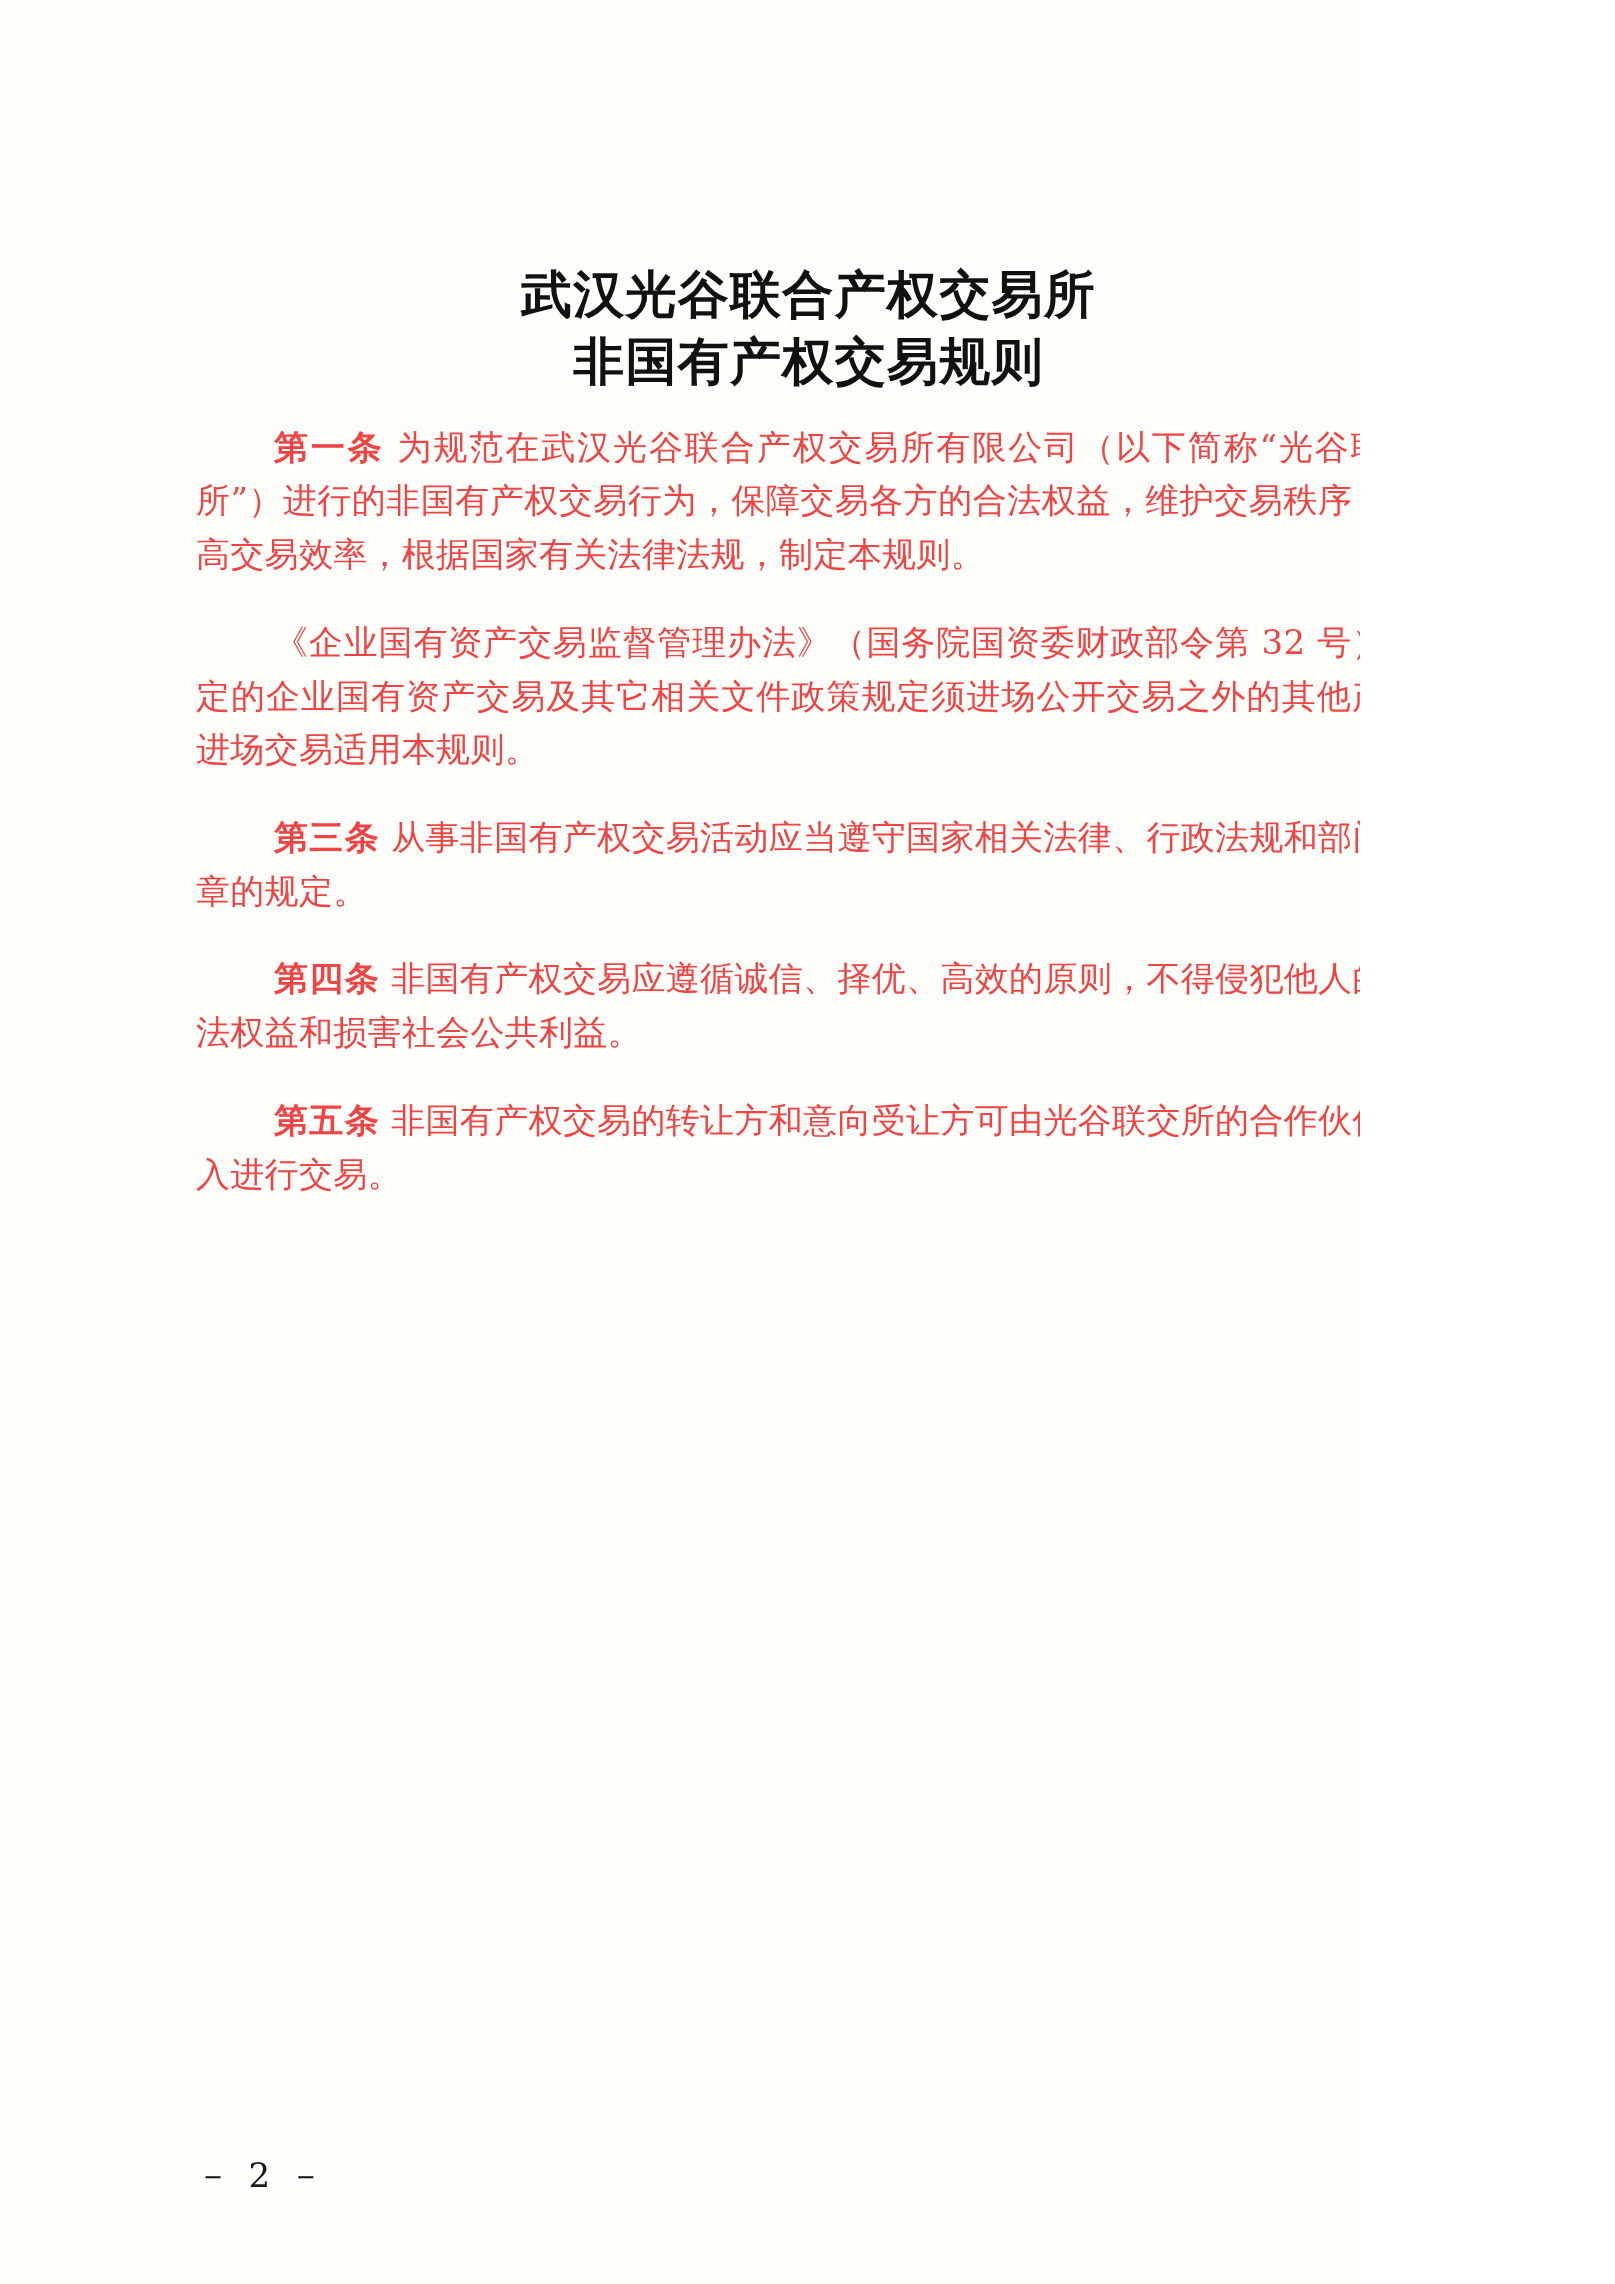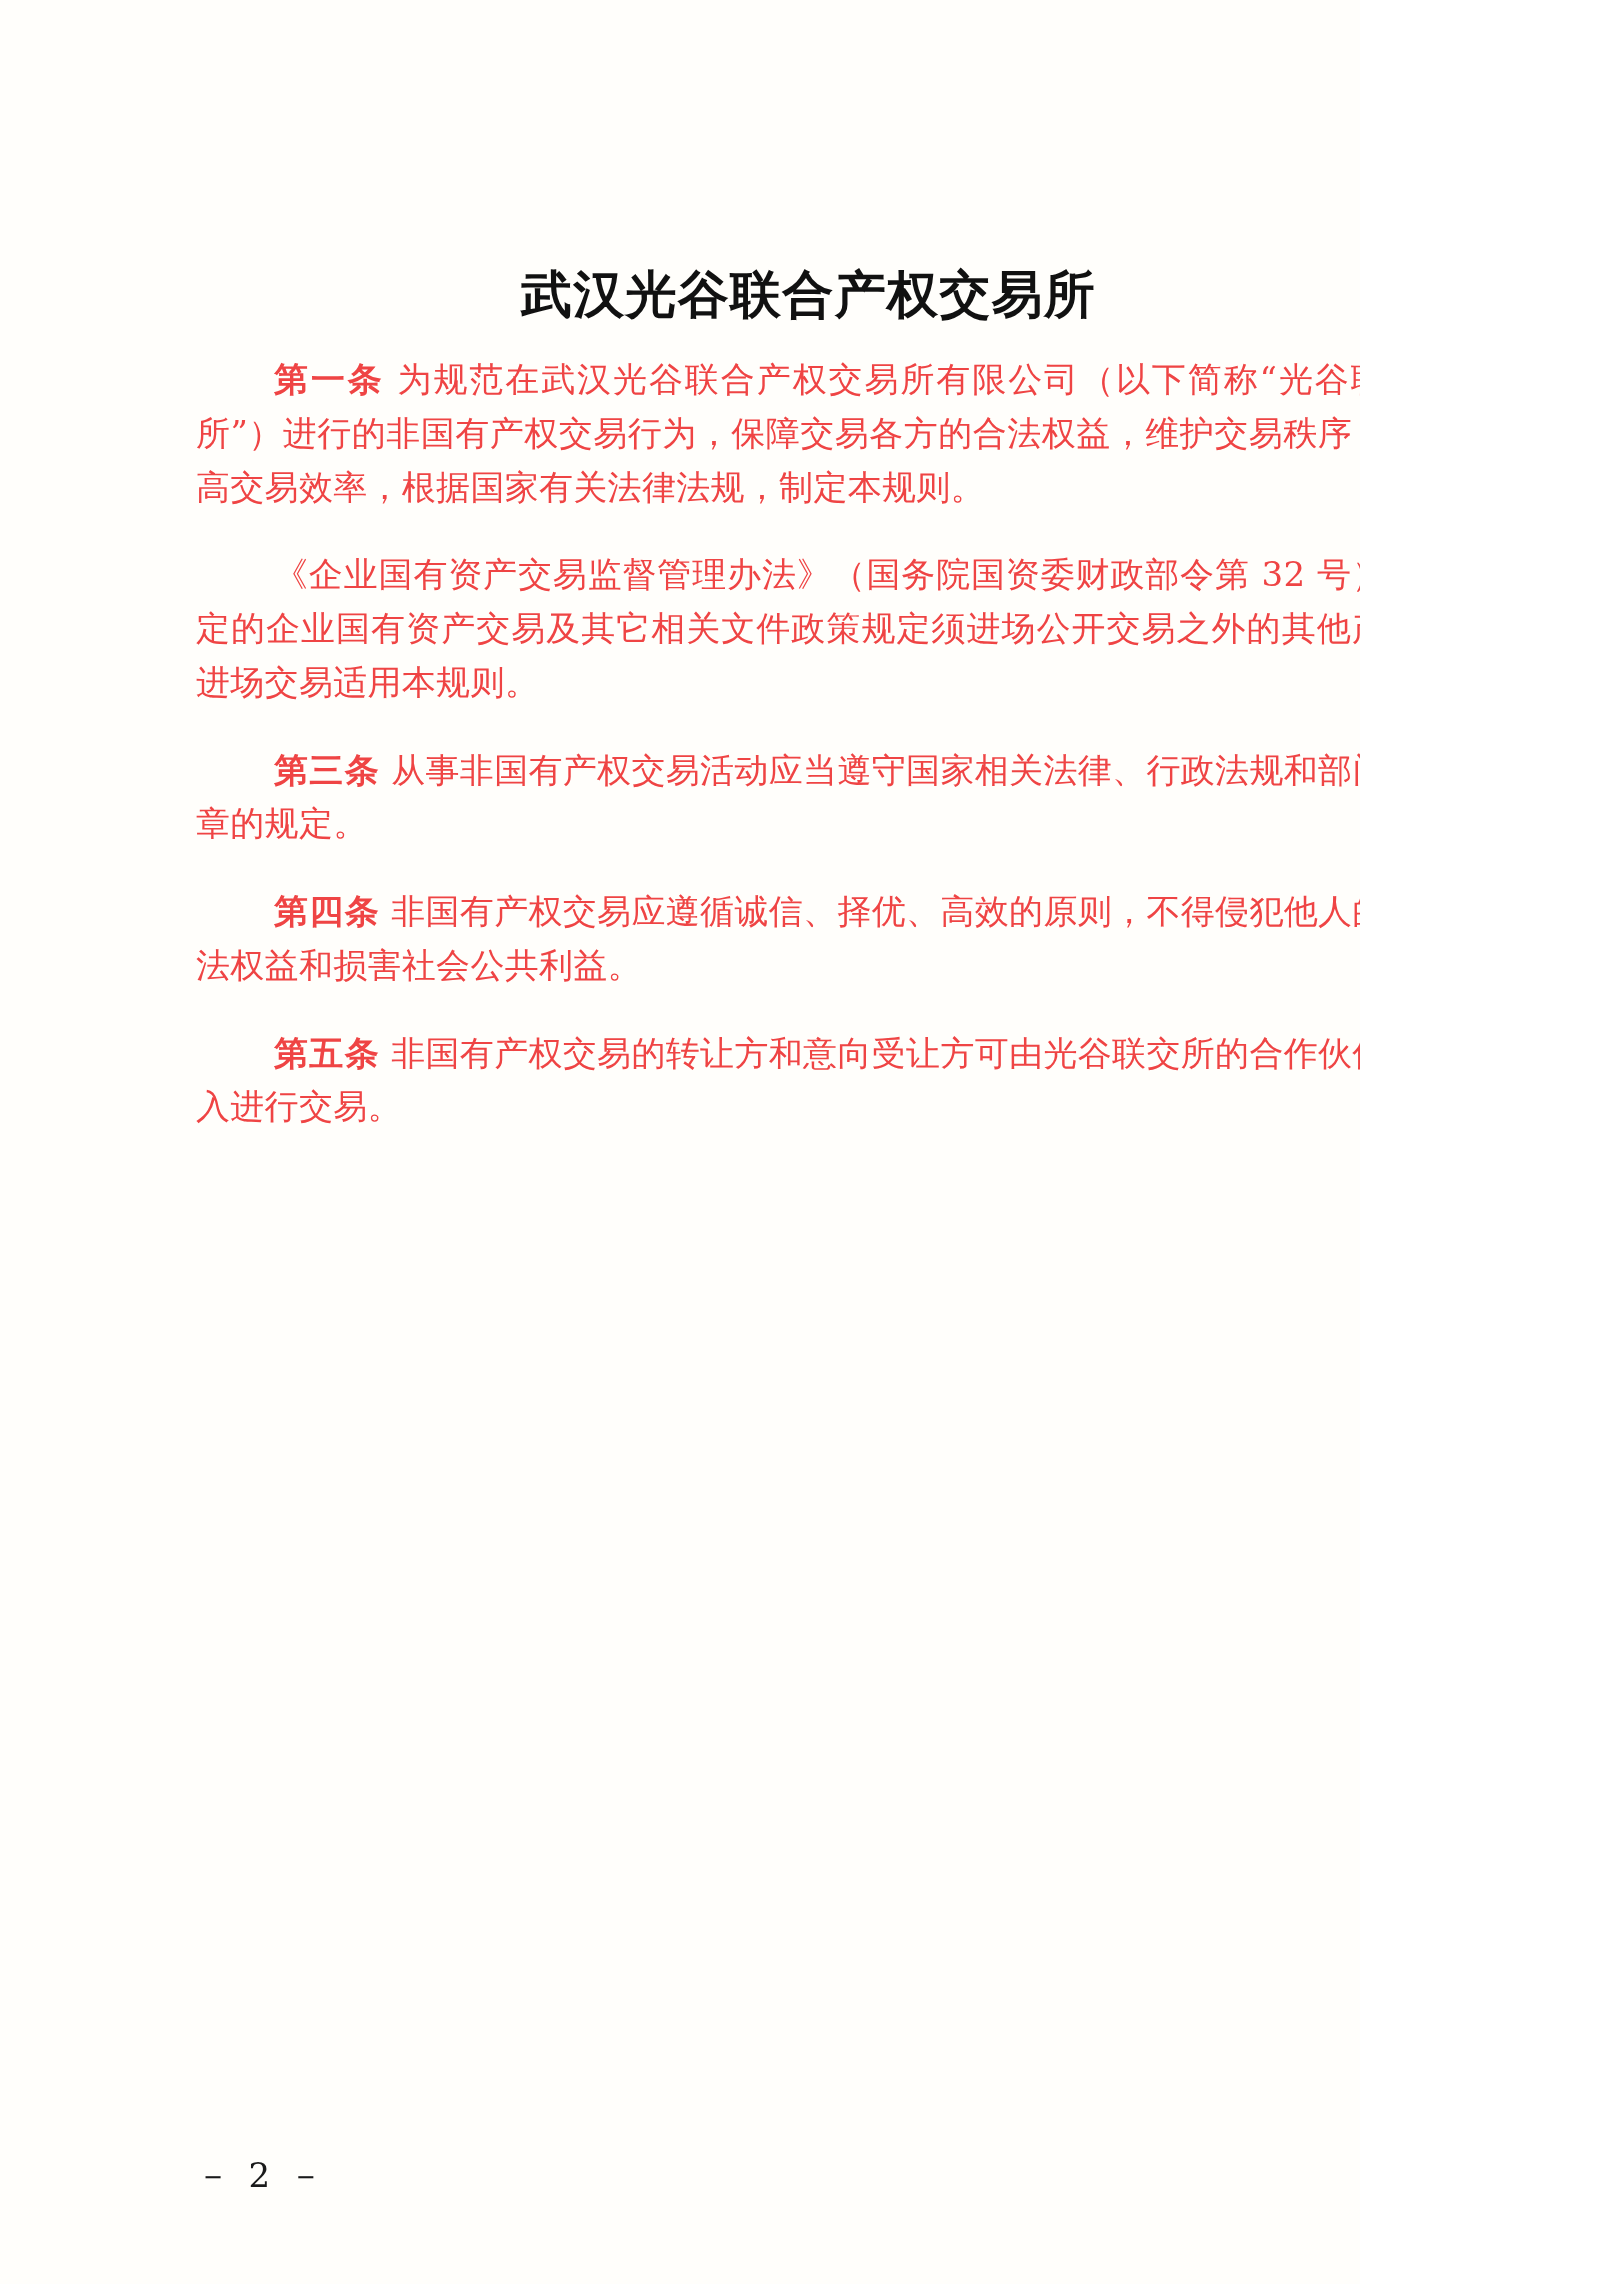--- a/index.html
+++ b/index.html
@@ -74,20 +74,21 @@
   }
 </style>
 </head>
 <body>
 
 <div class="page">
   <div class="content">
 
     <div class="title-block">
       <div class="title-line">武汉光谷联合产权交易所</div>
+      <div class="title-line">非国有产权交易规则</div>
     </div>
 
 
     <p class="para">
       <span class="art-label">第一条</span><span> 为规范在武汉光谷联合产权交易所有限公司（以下简称“光谷联交所”）进行的非国有产权交易行为，保障交易各方的合法权益，维护交易秩序，提高交易效率，根据国家有关法律法规，制定本规则。</span>
     </p>
 
 
     <p class="para">
       <span class="art-label"></span><span>《企业国有资产交易监督管理办法》（国务院国资委财政部令第 32 号）规定的企业国有资产交易及其它相关文件政策规定须进场公开交易之外的其他产权进场交易适用本规则。</span>

